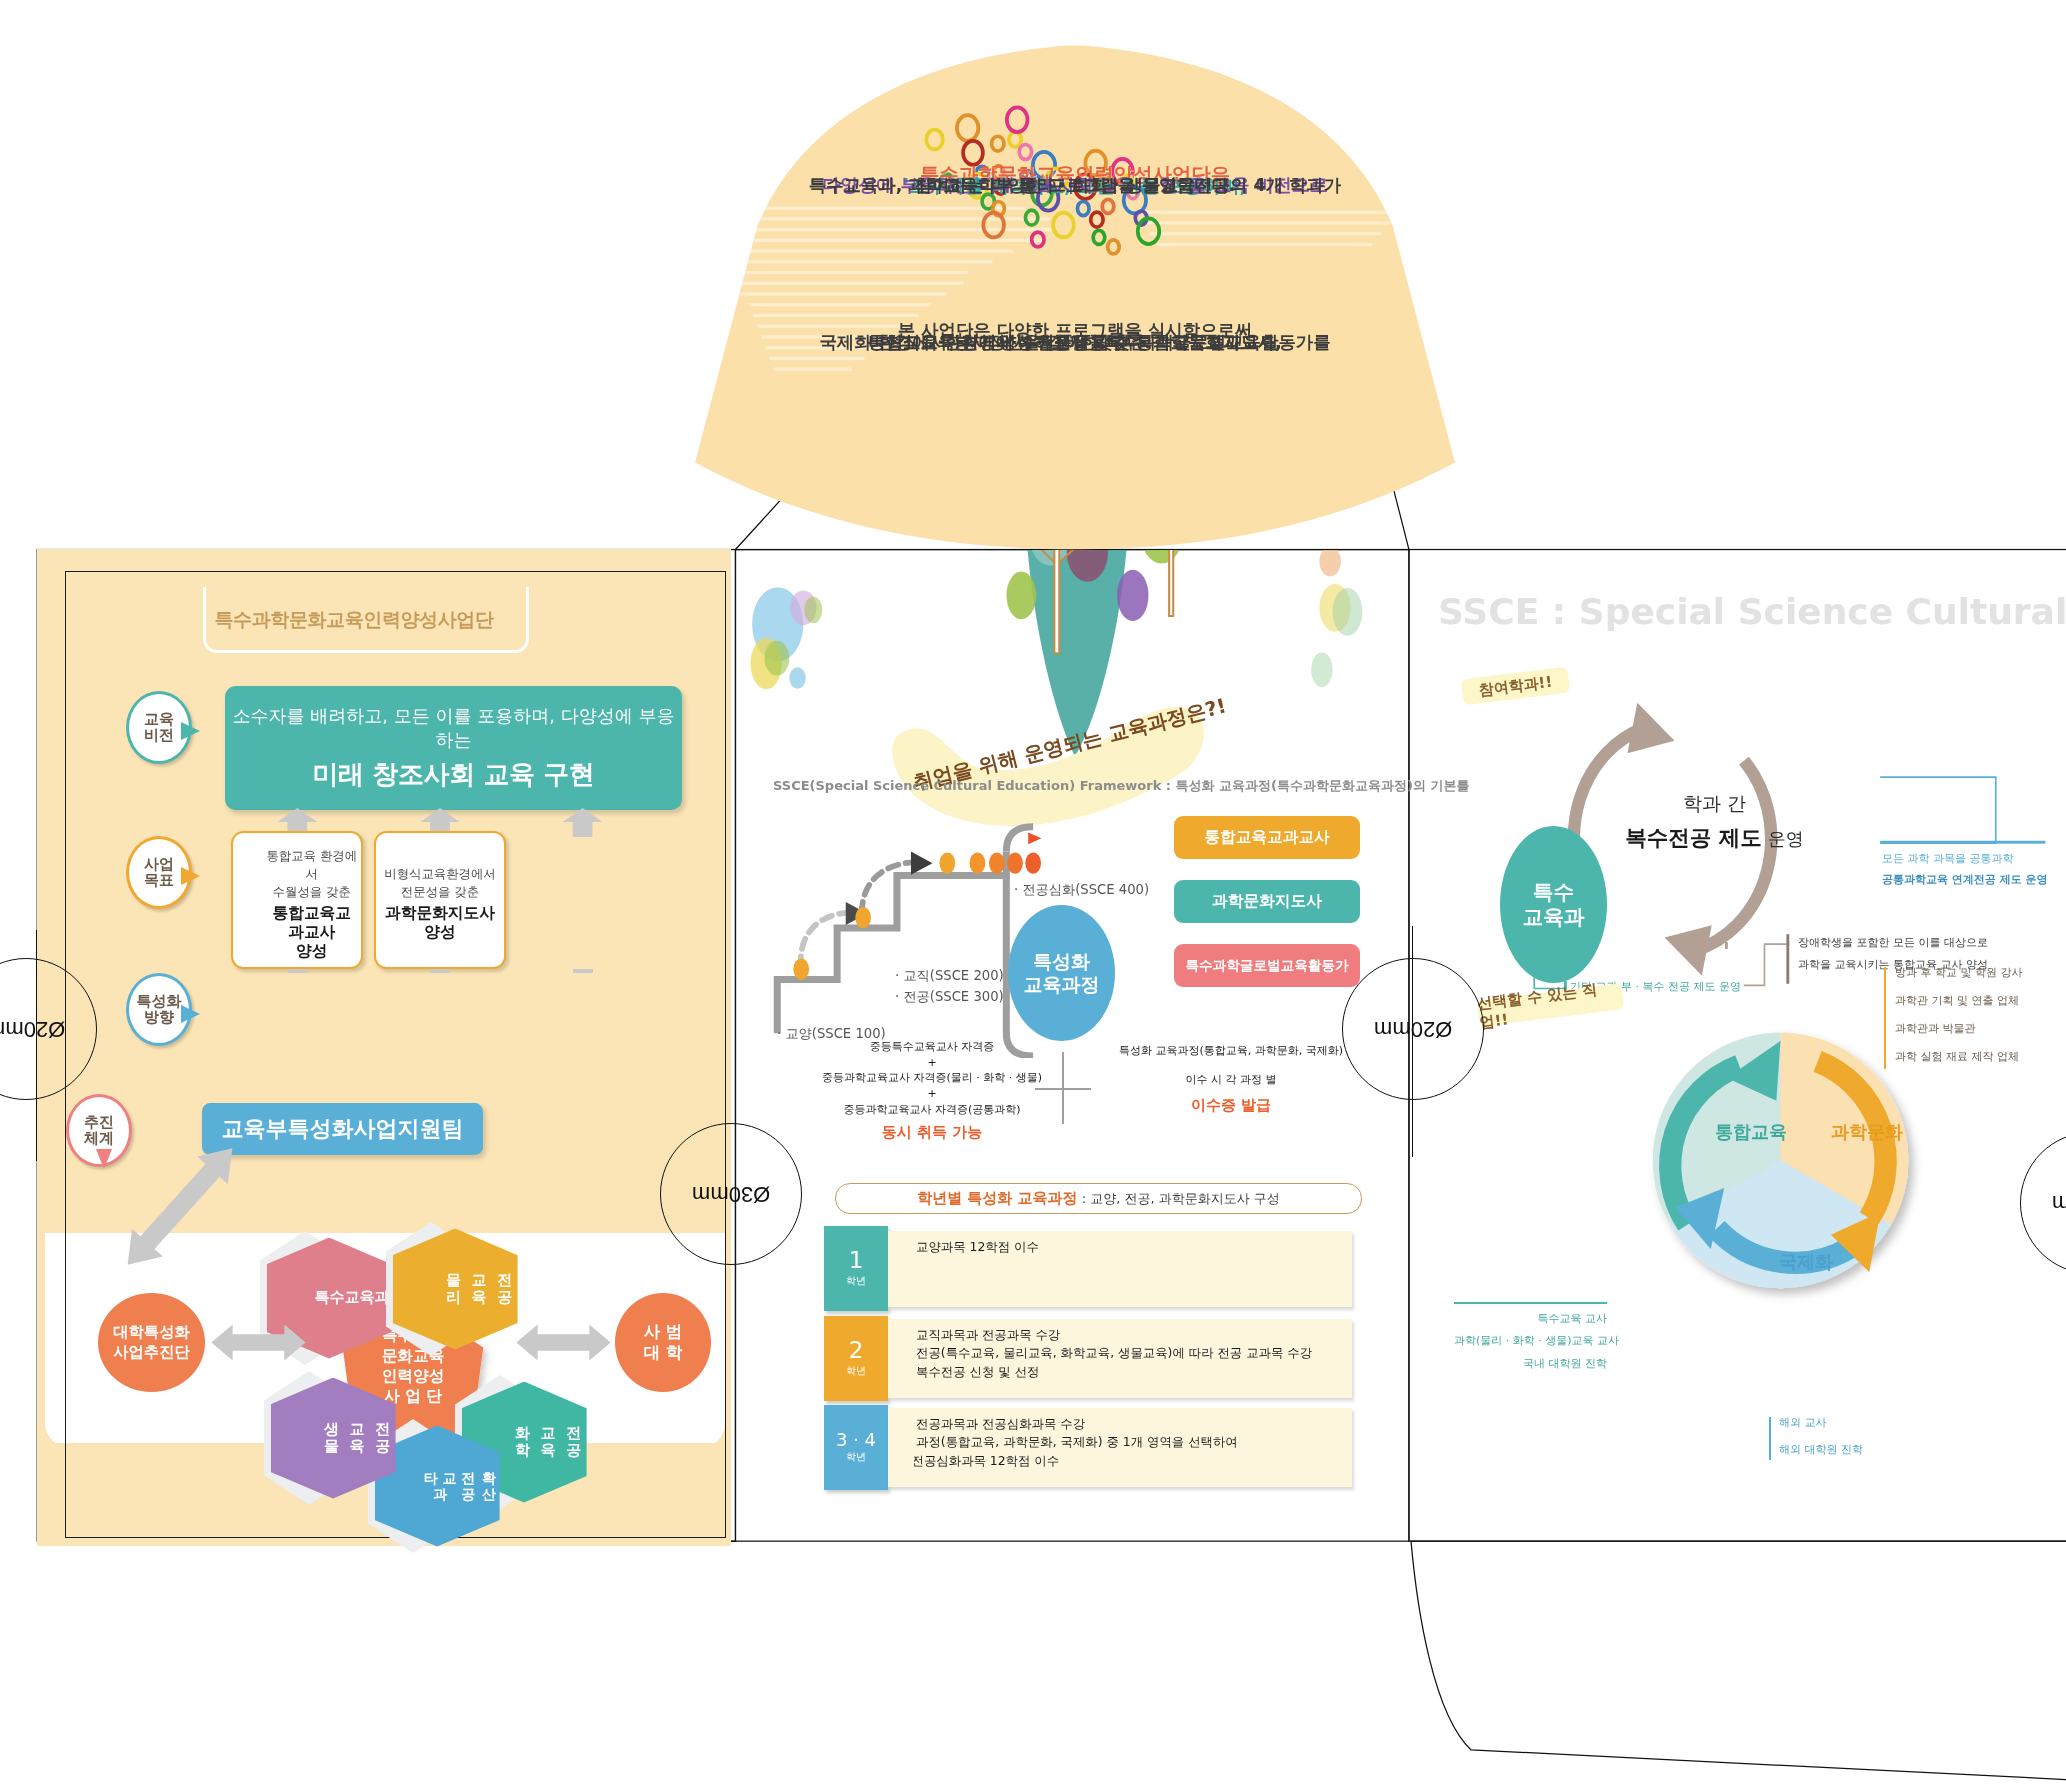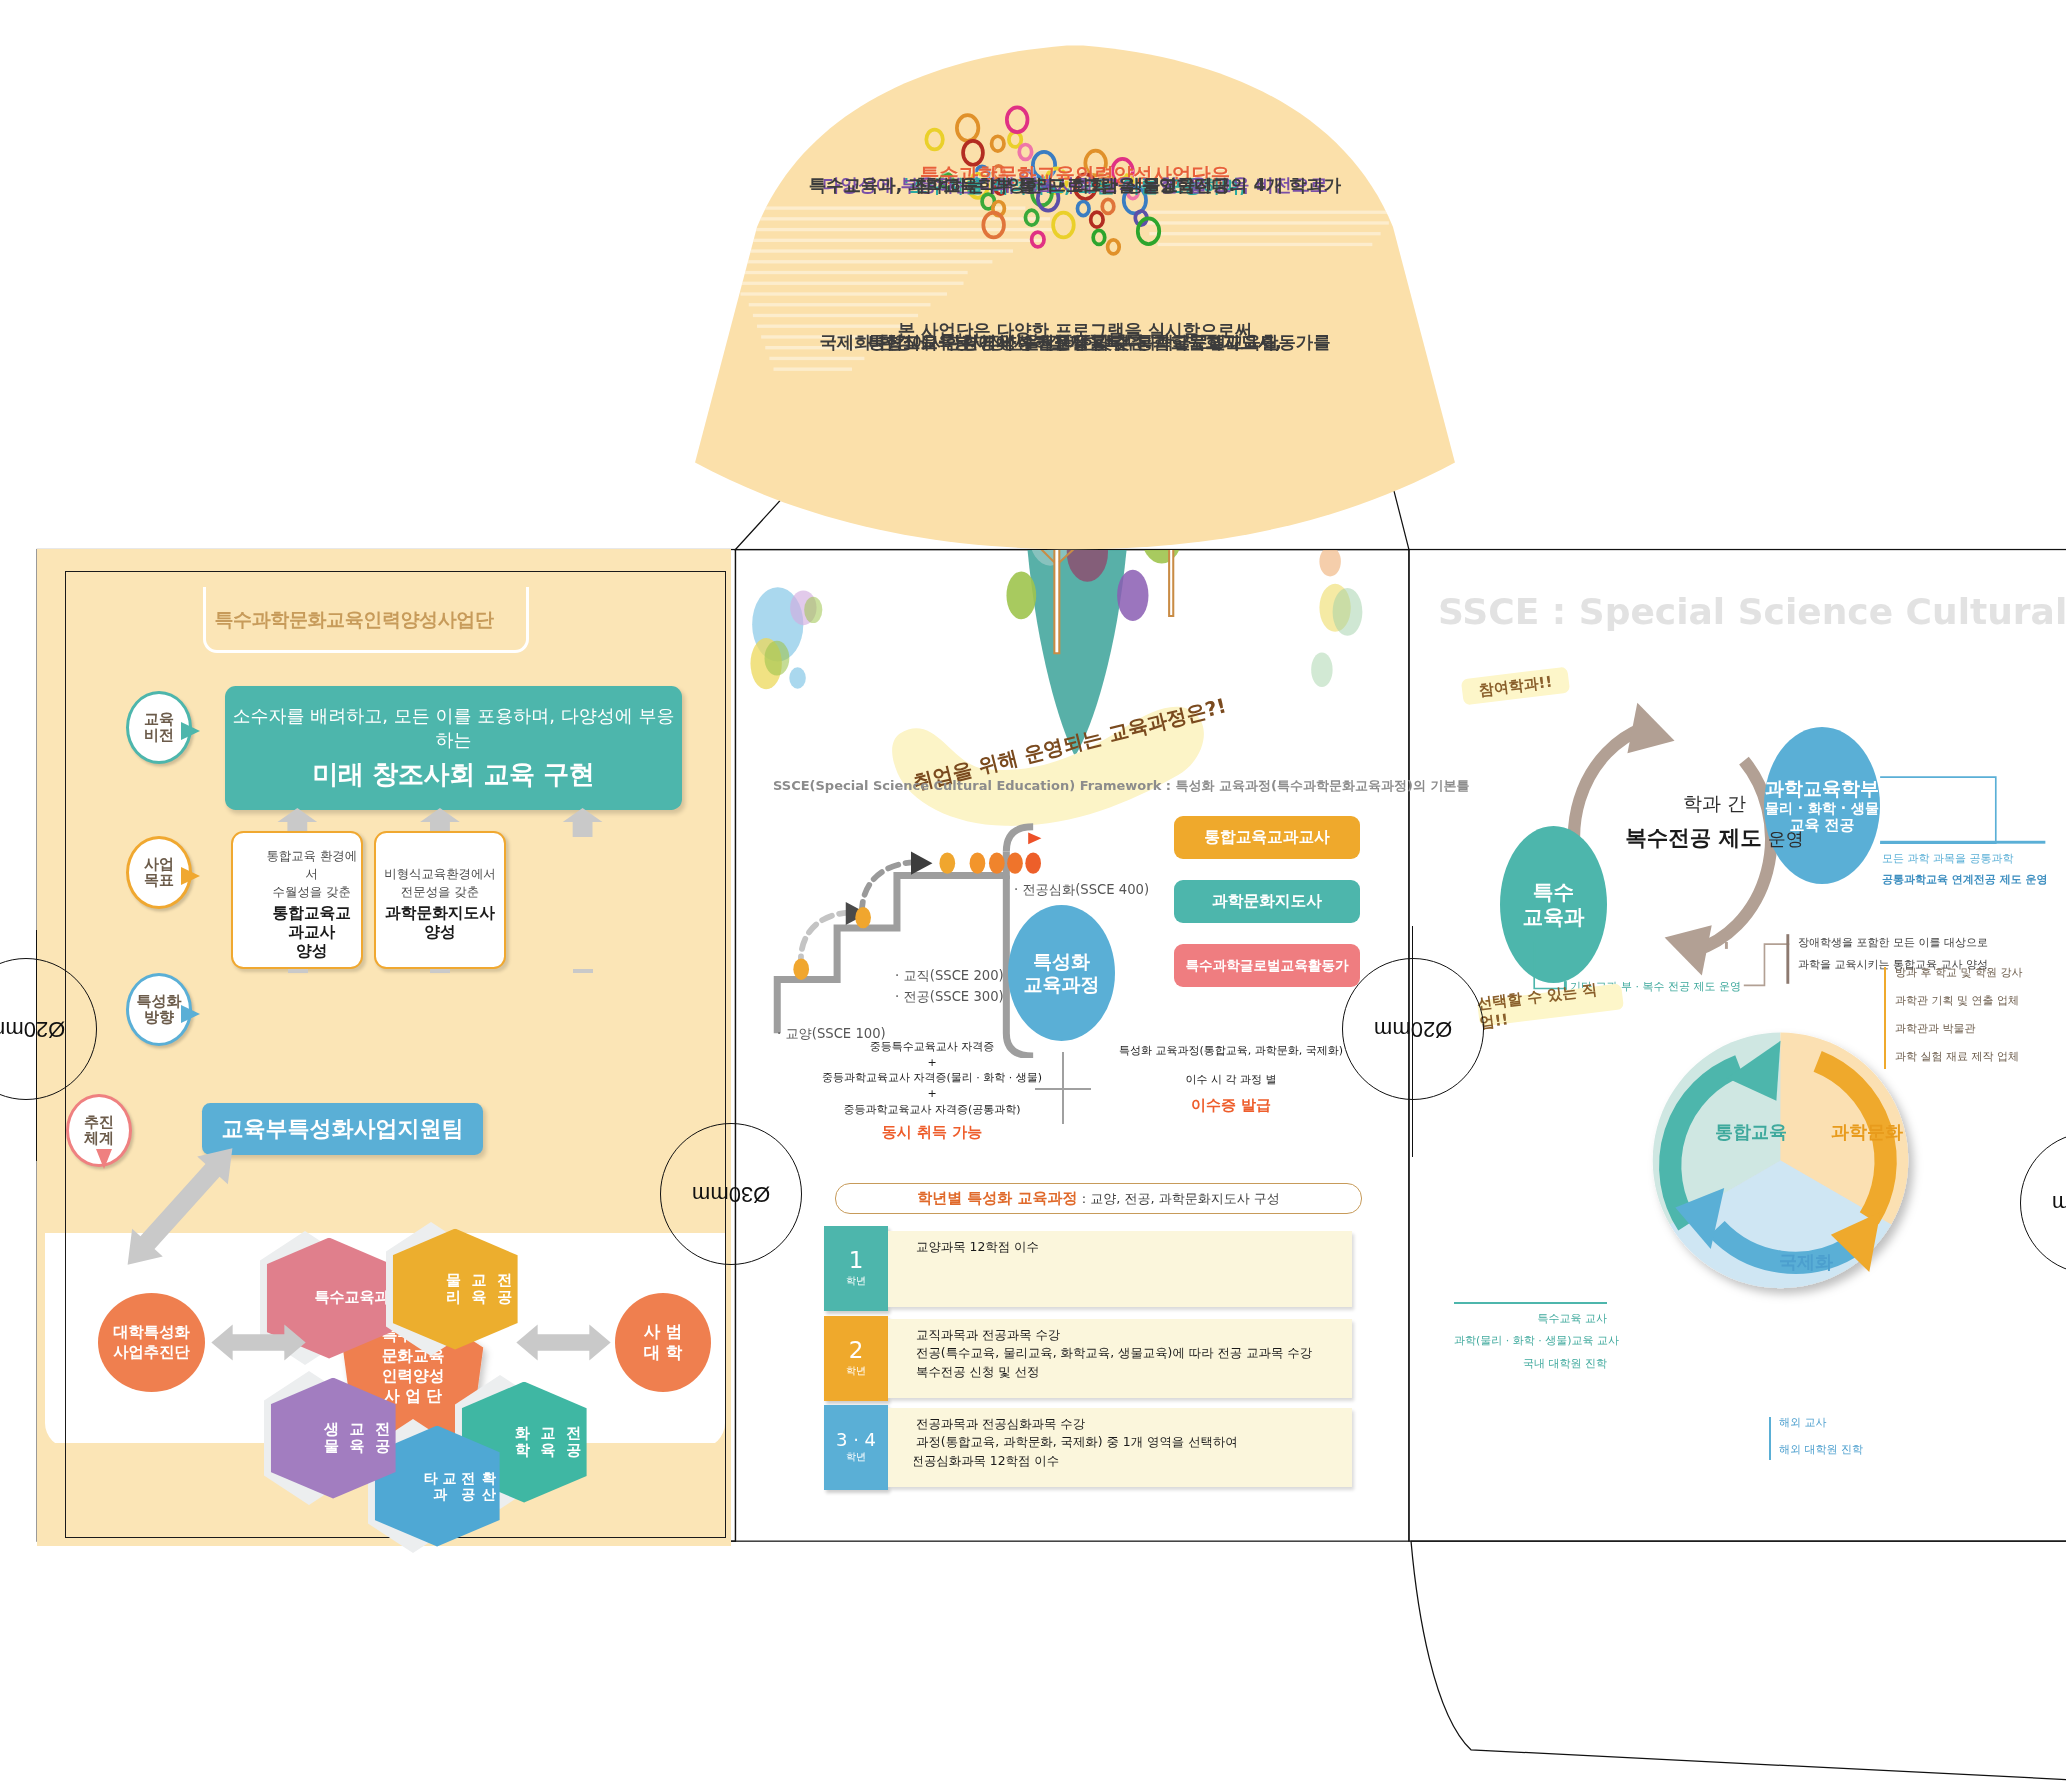--- a/index.html
+++ b/index.html
@@ -487,25 +487,20 @@
       <path d="M520,200 A250,280 0 0 1 400,660"></path>
     </g>
     <polygon points="262,60 352,152 238,182" fill="#b2a094"></polygon>
     <polygon points="418,720 328,628 442,598" fill="#b2a094"></polygon>
   </svg>
 
   <div class="oval" style="left:1500px;top:826px;width:107px;height:157px;background:#4db6ac;font-size:20.7px;">
     <span>특수</span>
     <span>교육과</span>
   </div>
-  <div class="oval" style="left:1764px;top:727px;width:116px;height:157px;background:#5aafd6;font-size:16.5px;">
-    <span style="font-size:19px;">과학교육학부</span>
-    <span style="font-size:14px;">물리 · 화학 · 생물</span>
-    <span style="font-size:15px;">교육 전공</span>
-  </div>
 
   <div class="abs col" style="left:1636px;top:791px;width:157px;">
     <div style="font-size:19px;color:#2c2c2c;">학과 간</div>
     <div style="margin-top:5.8px;white-space:nowrap;">
       <span style="font-size:21.5px;font-weight:bold;color:#1a1a1a;">복수전공 제도</span>
       <span style="font-size:18px;color:#2c2c2c;margin-left:4.1px;">운영</span>
     </div>
   </div>
 
   <svg class="abs" style="left:1521px;top:942px;" width="545" height="174" viewBox="0 0 1320 420">

